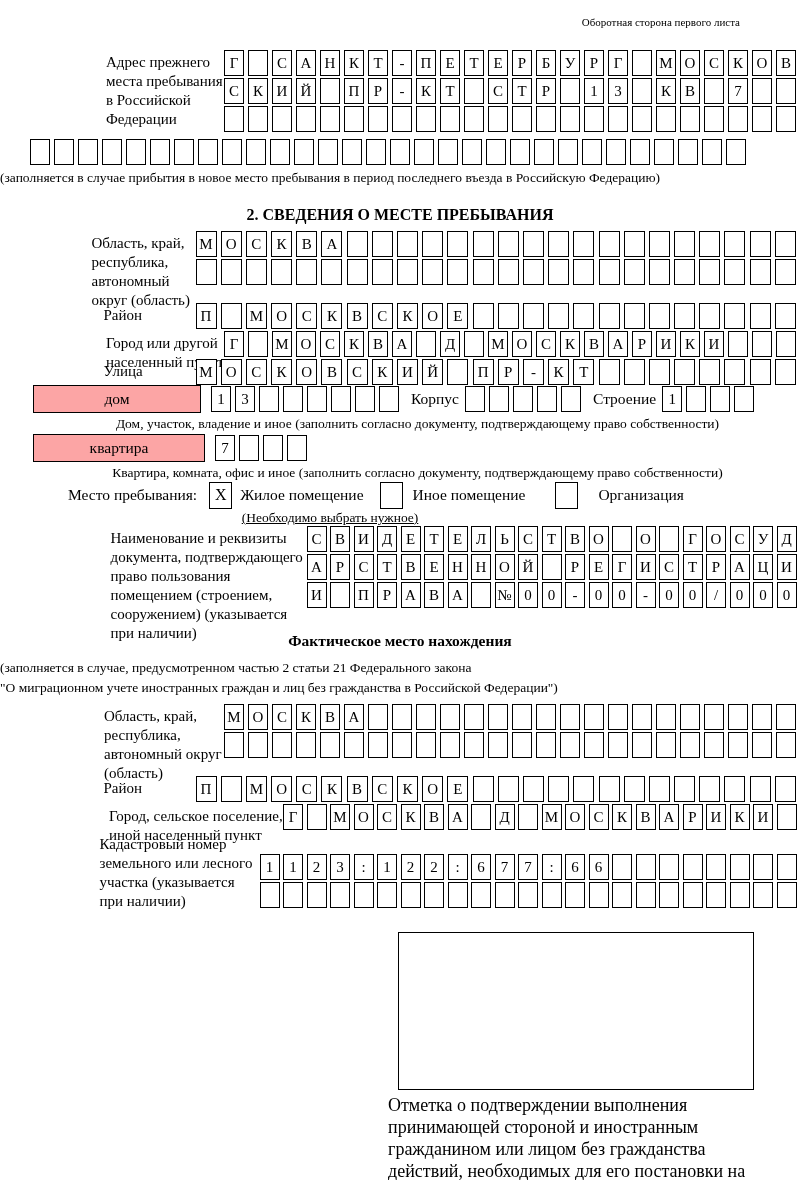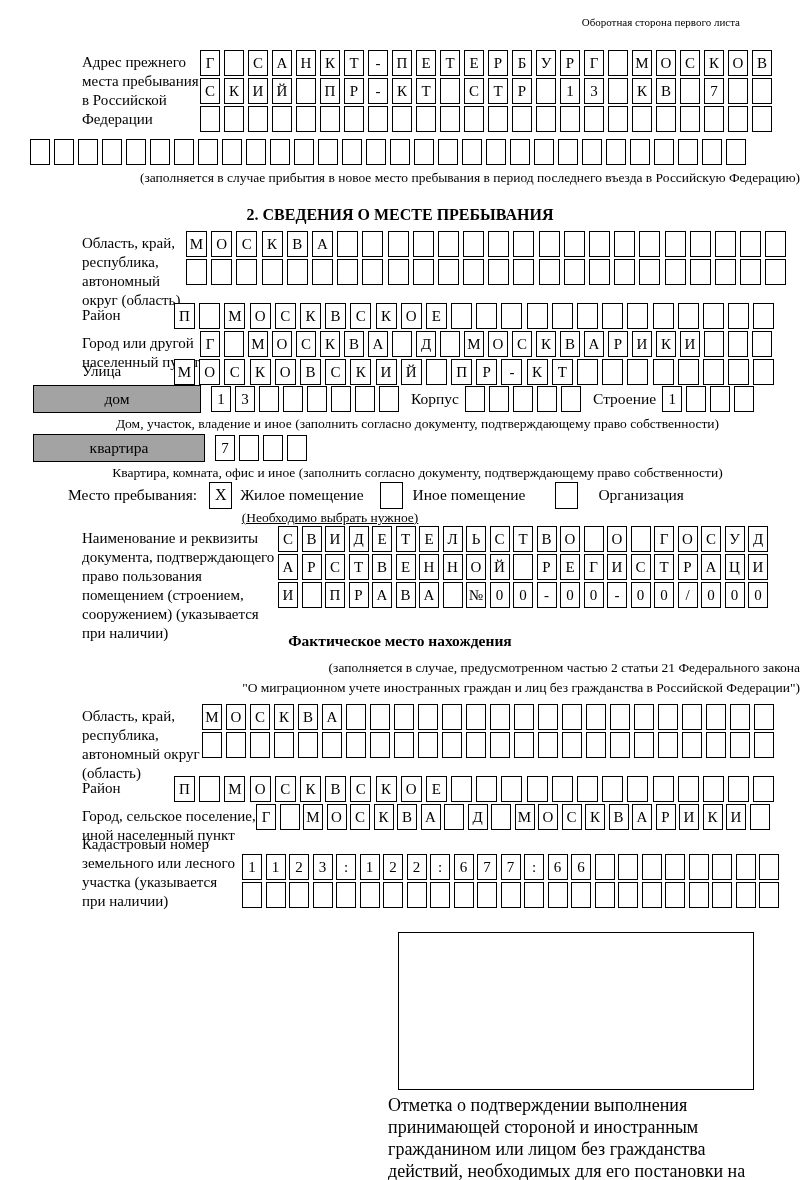--- a/index.html
+++ b/index.html
@@ -5,21 +5,21 @@
   * { margin:0; padding:0; box-sizing:border-box; }
   html,body { background:#ffffff; }
   .page {
     width:800px; height:1180px; background:#fff; color:#000;
     font-family:"Liberation Serif","DejaVu Serif",serif;
     font-size:15px; position:relative; overflow:hidden;
   }
   .title { text-align:right; padding:16px 60px 0 0; font-size:11px; }
 
   
-  .field { display:flex; margin-left:82px; align-items:flex-start; }
+  .field { display:flex; margin-left:44px; align-items:flex-start;justify-content:flex-end; }
   .label { font-size:15px; line-height:19px; flex:none; padding-top:3px; }
   .rows  { flex:none; }
   .boxrow { display:flex; margin-bottom:2px; height:26px; }
 
   .cbox {
     display:inline-flex; align-items:center; justify-content:center;
     width:20px; height:26px; border:1.6px solid #000; margin-right:4px;
     font-size:15px; flex:none; background:#fff;
   }
   .p25 .cbox  { width:21px; margin-right:4.2px; }
@@ -28,29 +28,29 @@
   
   .h26{height:26px} .h28{height:28px} .h72{height:72px}
   .h78{height:78px} .h84{height:84px} .h86{height:86px}
 
   .lw92{width:92px} .lw104{width:104px} .lw118{width:118px} .lw120{width:120px}
   .lw160{width:160px} .lw174{width:174px} .lw196{width:196px}
 
   .fullrow { margin-left:30px; margin-top:3px; }
 
   .note { font-size:13.5px; line-height:17px; }
-  .center { text-align:right; }
+  .center { text-align:left; }
   .note-left { margin-left:35px; margin-top:2px;text-align:center; }
 
   .h2 { text-align:center; font-weight:bold; font-size:16px; margin-top:20px; height:21px; }
   .h3 { text-align:center; font-weight:bold; font-size:15.5px; margin-top:22px; height:20px; }
 
   .namedbox {
     border:1.6px solid #000; height:28px; display:flex; align-items:center;
-    justify-content:center; font-size:15.5px; flex:none; background:#a3a3a3;
+    justify-content:center; font-size:15.5px; flex:none; background:#fca5a5;
   }
   .houserow { display:flex; margin-left:33px; align-items:center; height:28px; }
   .gap10 { width:10px; flex:none; }
   .inline-label { font-size:15.5px; padding:0 6px 0 8px; flex:none; }
 
   .stayrow { display:flex; margin-left:68px; align-items:center; height:28px; margin-top:0; }
   .stay-label { font-size:15.5px; flex:none; }
   .chk {
     display:inline-flex; align-items:center; justify-content:center;
     width:23px; height:27px; border:1.6px solid #000; font-size:16px; flex:none; background:#fff;

